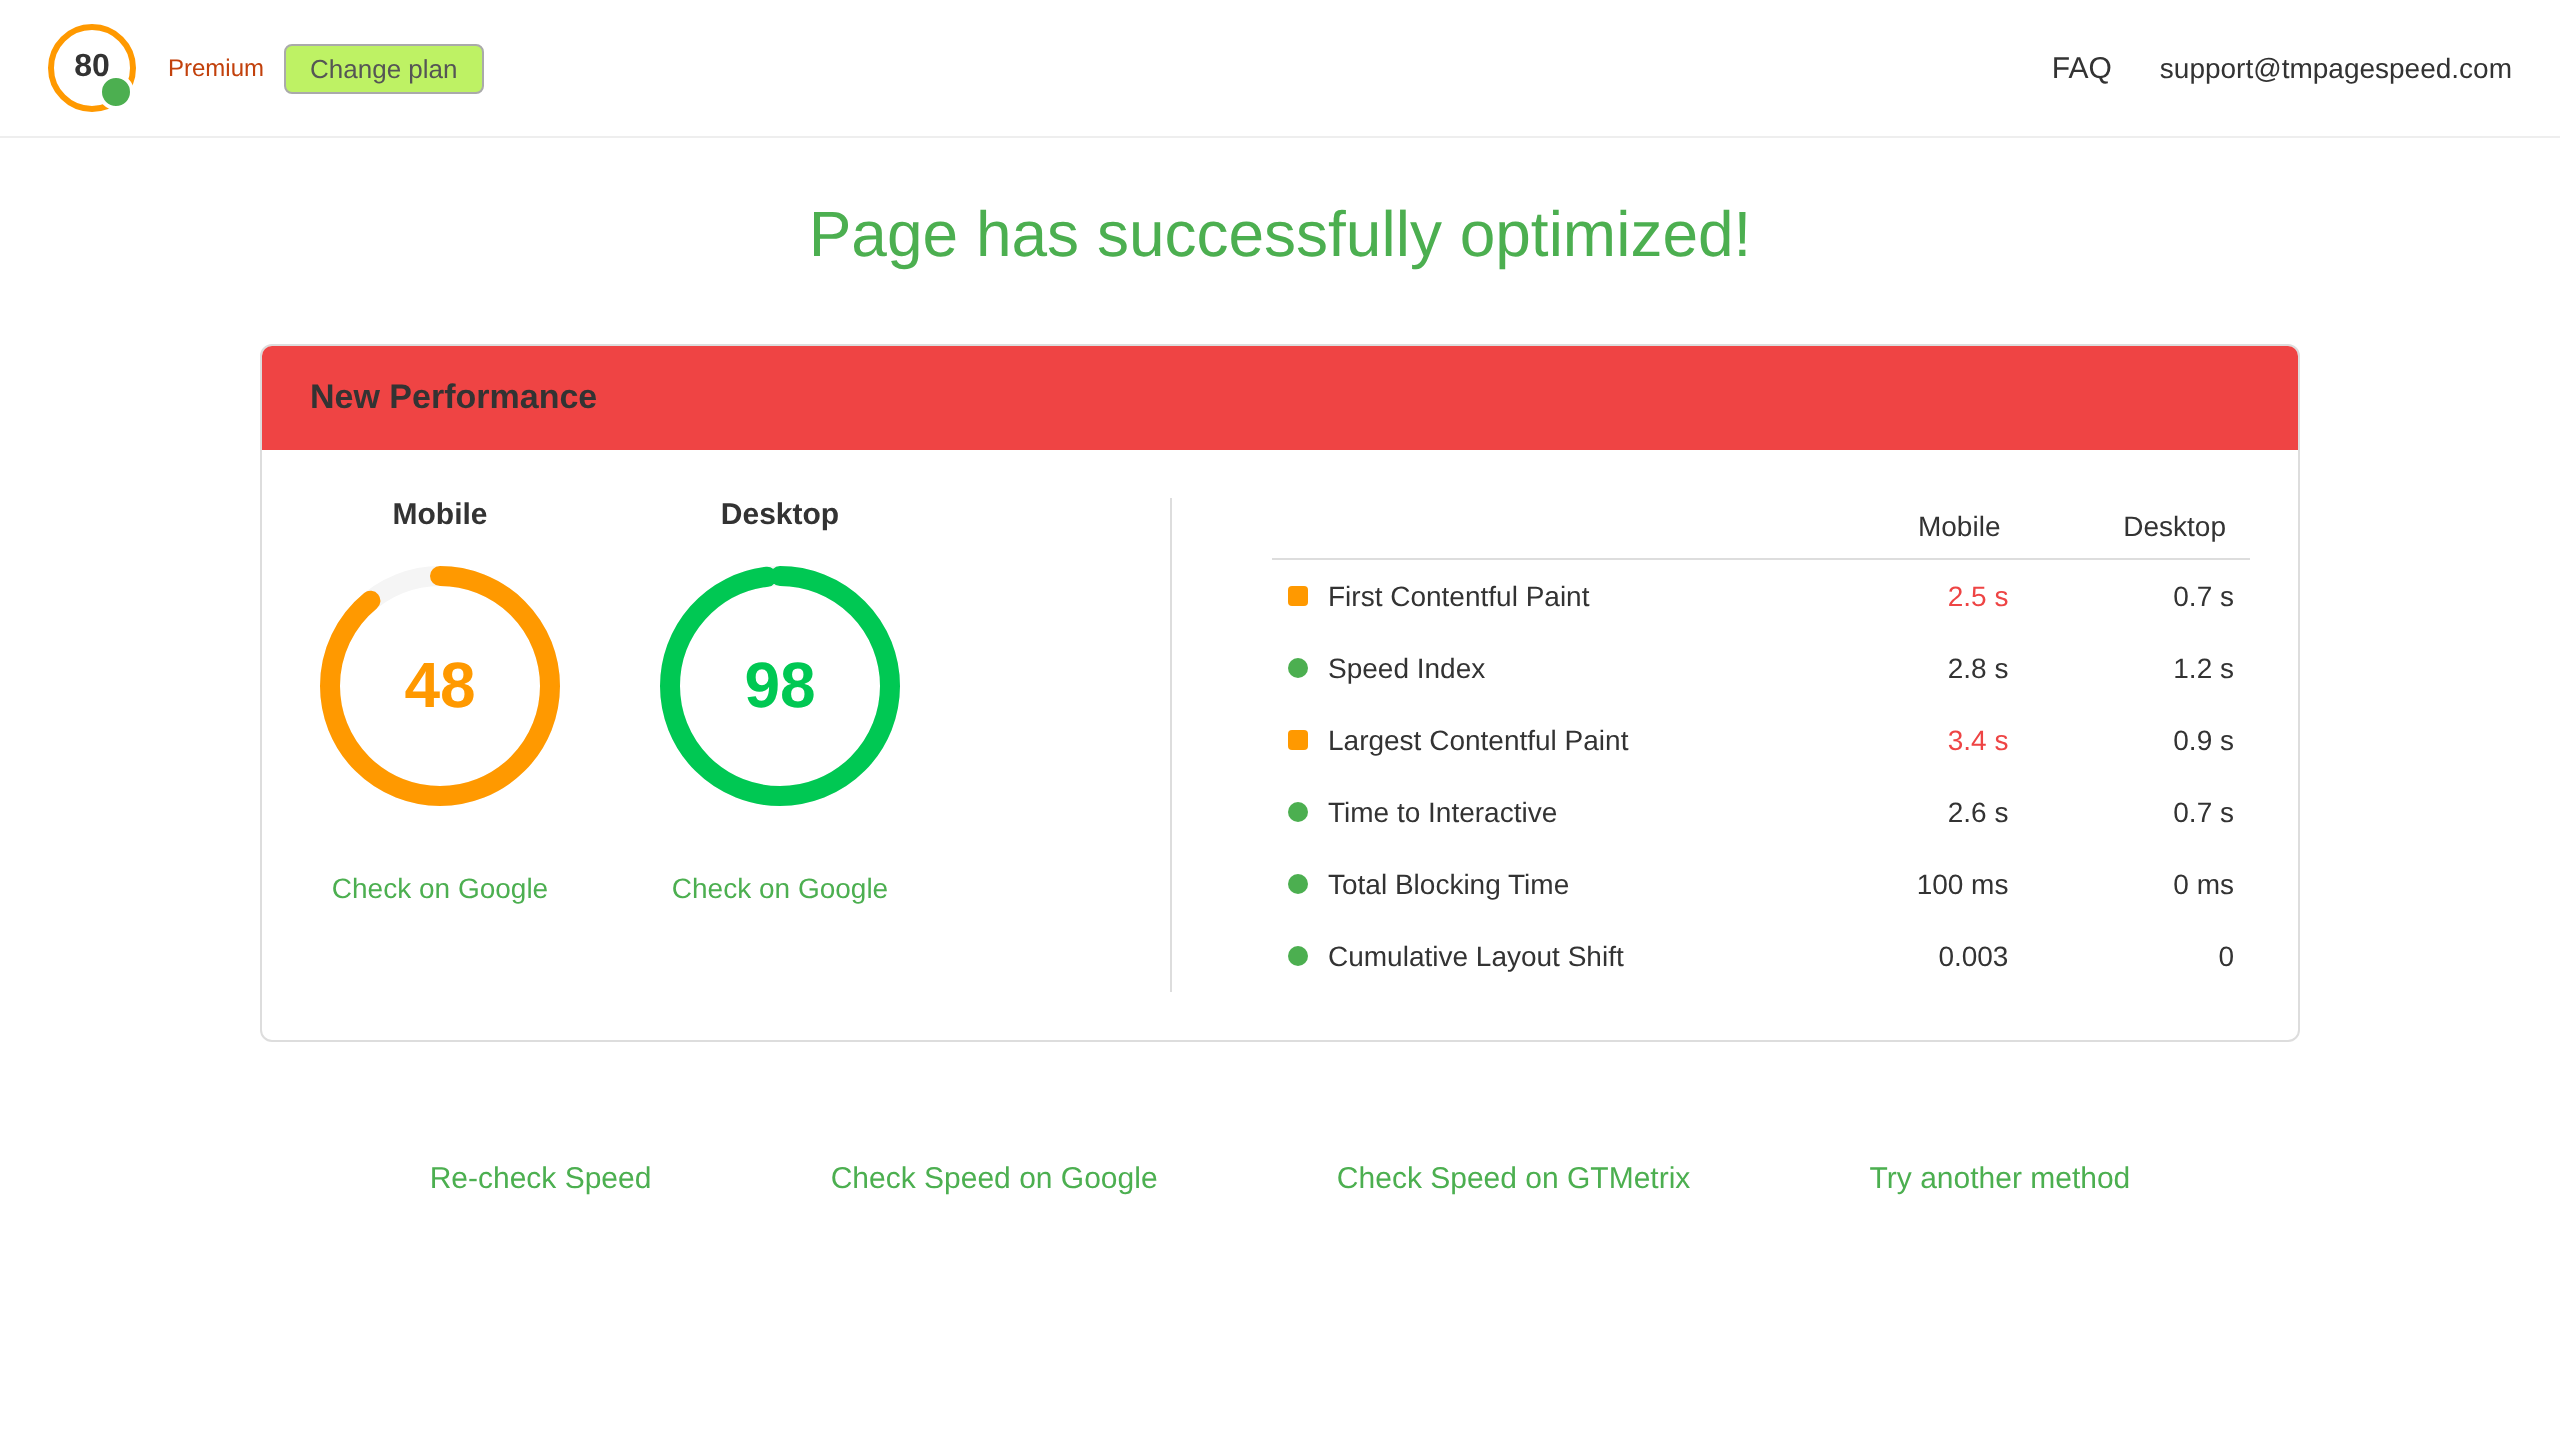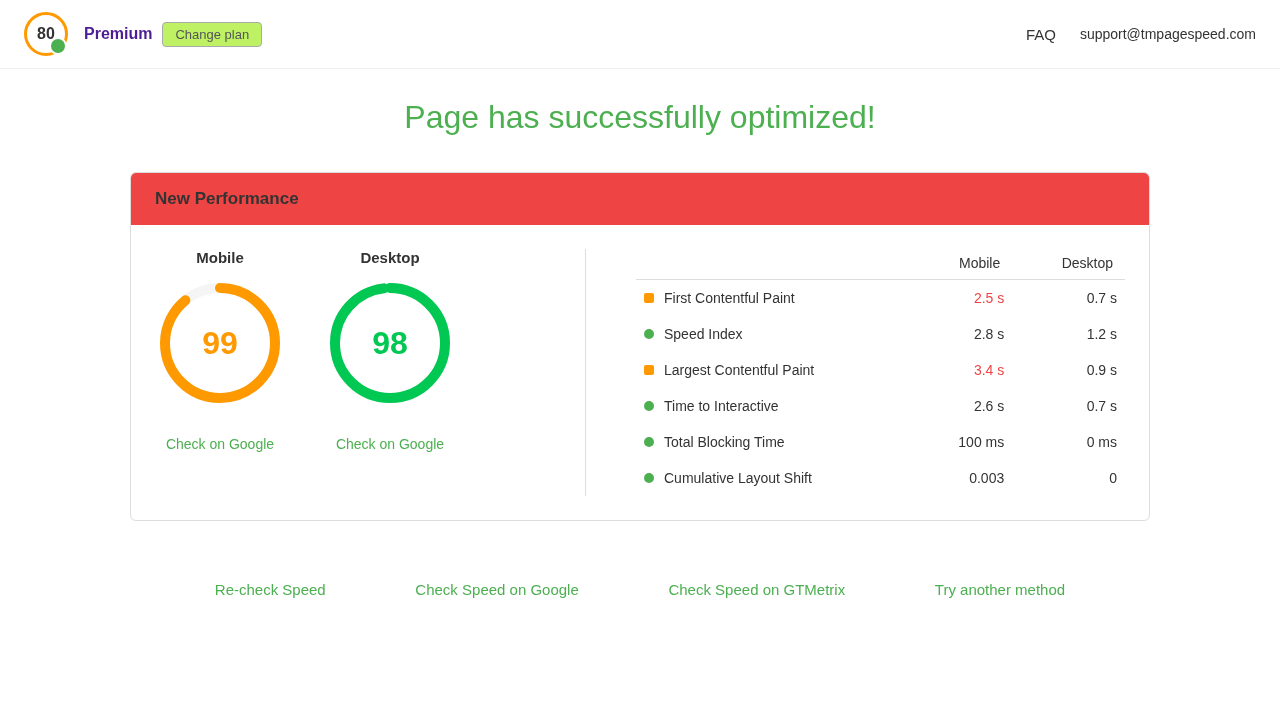--- a/index.html
+++ b/index.html
@@ -42,23 +42,23 @@
       background: #4CAF50;
       border: 2px solid #fff;
     }
     .logo-text {
       font-size: 20px;
       font-weight: bold;
       color: #222;
       letter-spacing: 1px;
     }
     .premium-badge {
-      color: #4c1d95;
-      font-weight: bold;
-      font-size: 16px;
+      color: #c2410c;
+      font-weight: normal;
+      font-size: 12px;
       margin-left: 16px;
     }
     .change-plan-btn {
       margin-left: 10px;
       padding: 4px 12px;
       border: 1px solid #aaa;
       background: #bef264;
       border-radius: 4px;
       cursor: pointer;
       font-size: 13px;
@@ -271,21 +271,21 @@
       <div class="scores-section">
 
         <div class="score-item">
           <span class="score-label">Mobile</span>
           <div class="gauge-container">
             <svg class="gauge-svg" viewBox="0 0 130 130">
               <circle class="gauge-bg" cx="65" cy="65" r="55"></circle>
 
               <circle class="gauge-fill-orange" cx="65" cy="65" r="55" stroke-dasharray="307.6 345.6" stroke-dashoffset="0"></circle>
             </svg>
-            <div class="gauge-number gauge-number-orange">99</div>
+            <div class="gauge-number gauge-number-orange">48</div>
           </div>
           <a class="check-google-link">Check on Google</a>
         </div>
 
         <div class="score-item">
           <span class="score-label">Desktop</span>
           <div class="gauge-container">
             <svg class="gauge-svg" viewBox="0 0 130 130">
               <circle class="gauge-bg" cx="65" cy="65" r="55"></circle>
 

